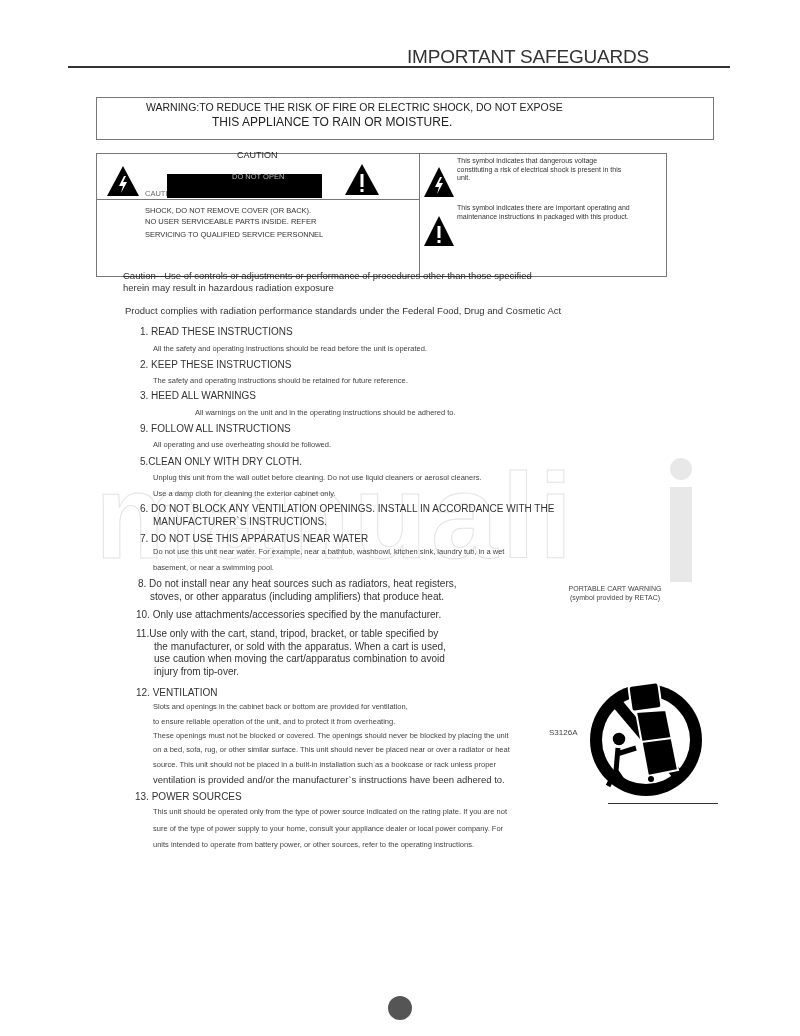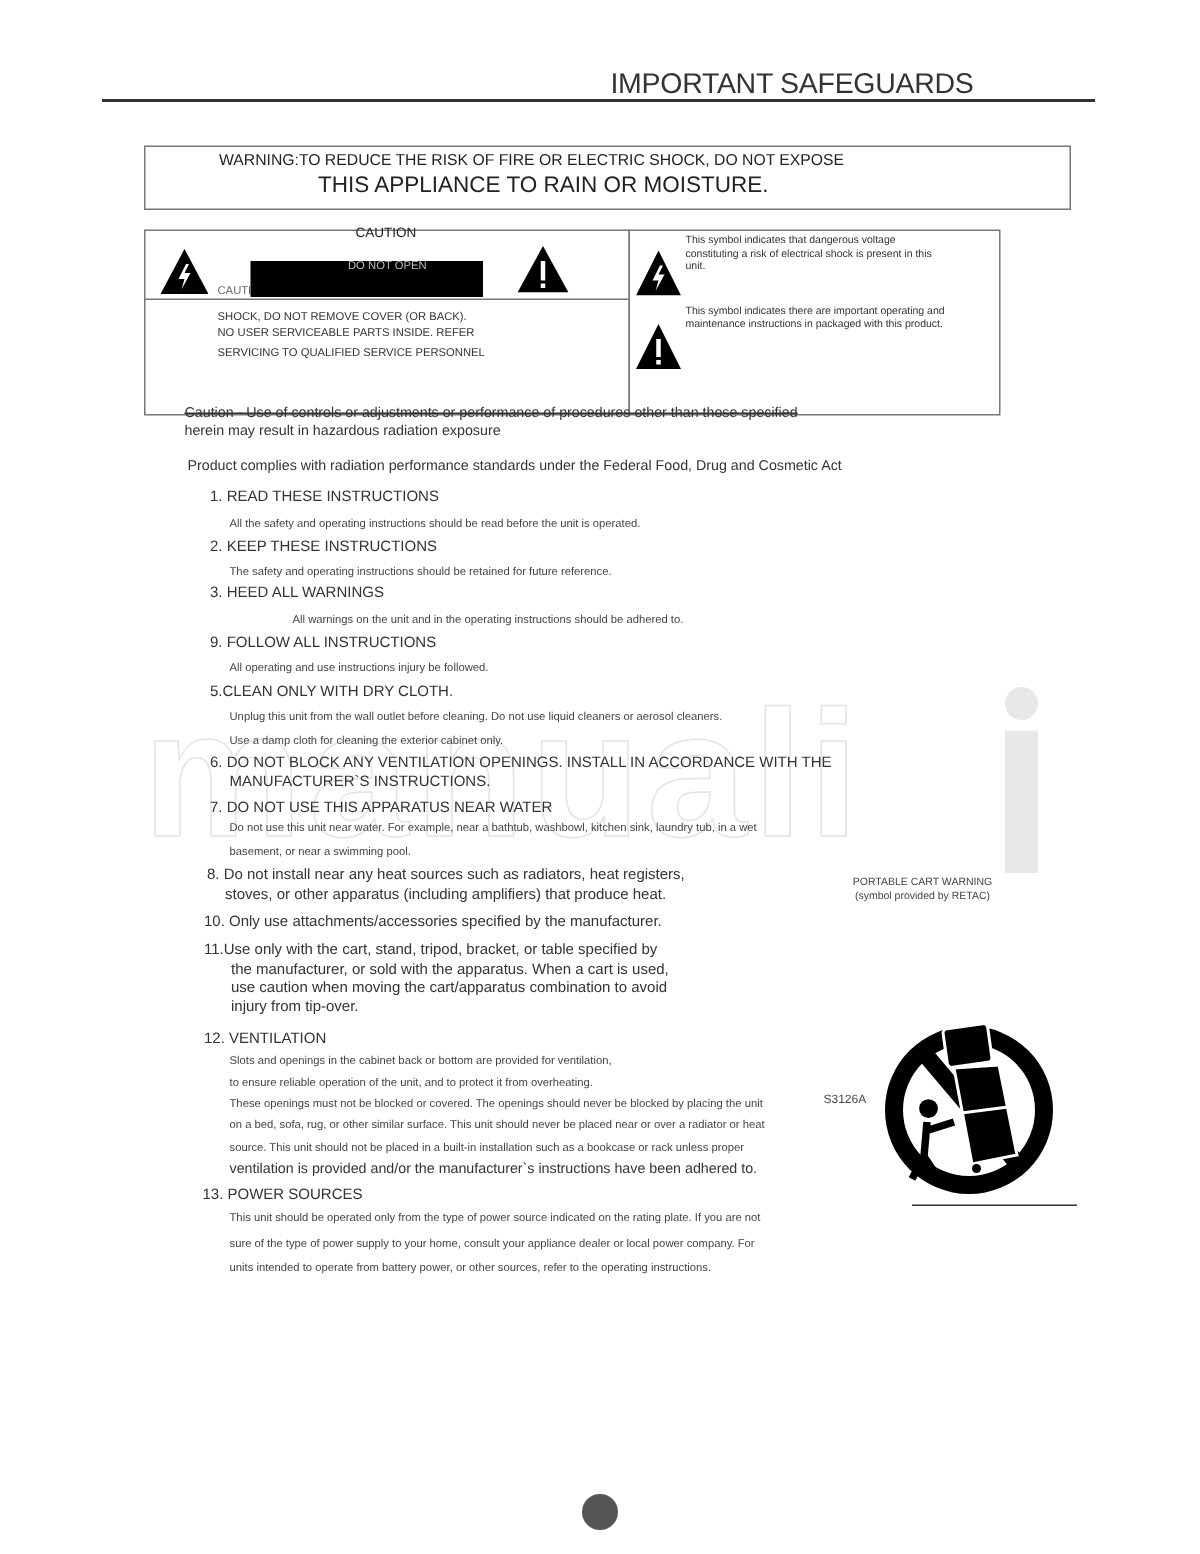--- a/index.html
+++ b/index.html
@@ -3,21 +3,21 @@
 <meta charset="utf-8">
 <style>
   * { box-sizing: border-box; margin: 0; padding: 0; }
   body { width: 800px; height: 1036px; background: #fff; position: relative; overflow: hidden;
          font-family: "Liberation Sans", sans-serif; color: #333; }
   .abs { position: absolute; white-space: nowrap; }
   .title { left: 407px; top: 46px; font-size: 19px; color: #333; letter-spacing: -0.2px; }
   .title-rule { left: 68px; top: 66px; width: 662px; height: 2px; background: #333; }
   .warn-box { left: 96px; top: 97px; width: 618px; height: 43px; border: 1px solid #777; }
   .warn-l1 { left: 146px; top: 101px; font-size: 10.5px; color: #222; }
-  .warn-l2 { left: 212px; top: 115px; font-size: 15px; color: #222; }
+  .warn-l2 { left: 212px; top: 115px; font-size: 12px; color: #222; }
   .caution-box { left: 96px; top: 153px; width: 324px; height: 124px; border: 1px solid #777; }
   .caution-divider { left: 96px; top: 199px; width: 324px; height: 1px; background: #777; }
   .caution-title { left: 237px; top: 150px; font-size: 9px; color: #222; }
   .black-band { left: 167px; top: 174px; width: 155px; height: 24px; background: #000; }
   .dno { left: 232px; top: 172px; font-size: 7.5px; color: #bbb; }
   .cl1 { left: 145px; top: 189px; font-size: 7.5px; color: #666; }
   .cl2 { left: 145px; top: 206px; font-size: 7.5px; color: #333; }
   .cl3 { left: 145px; top: 217px; font-size: 7.5px; color: #333; }
   .cl4 { left: 145px; top: 230px; font-size: 7.5px; color: #333; }
   .sym-box { left: 419px; top: 153px; width: 248px; height: 124px; border: 1px solid #777; }
@@ -98,21 +98,21 @@
 <div class="abs h" style="left:140px;top:326px;">1. READ THESE INSTRUCTIONS</div>
 <div class="abs b" style="left:153px;top:344px;">All the safety and operating instructions should be read before the unit is operated.</div>
 
 <div class="abs h" style="left:140px;top:359px;">2. KEEP THESE INSTRUCTIONS</div>
 <div class="abs b" style="left:153px;top:376px;">The safety and operating instructions should be retained for future reference.</div>
 
 <div class="abs h" style="left:140px;top:390px;">3. HEED ALL WARNINGS</div>
 <div class="abs b" style="left:153px;top:408px;margin-left:42px;">All warnings on the unit and in the operating instructions should be adhered to.</div>
 
 <div class="abs h" style="left:140px;top:423px;">9. FOLLOW ALL INSTRUCTIONS</div>
-<div class="abs b" style="left:153px;top:440px;">All operating and use instructions injury be followed.</div>
+<div class="abs b" style="left:153px;top:440px;">All operating and use overheating should be followed.</div>
 
 <div class="abs h" style="left:140px;top:456px;">5.CLEAN ONLY WITH DRY CLOTH.</div>
 <div class="abs b" style="left:153px;top:473px;">Unplug this unit from the wall outlet before cleaning. Do not use liquid cleaners or aerosol cleaners.</div>
 <div class="abs b" style="left:153px;top:489px;">Use a damp cloth for cleaning the exterior cabinet only.</div>
 
 <div class="abs h" style="left:140px;top:503px;">6.  DO NOT BLOCK ANY VENTILATION OPENINGS. INSTALL IN ACCORDANCE WITH THE</div>
 <div class="abs h" style="left:153px;top:516px;">MANUFACTURER`S INSTRUCTIONS.</div>
 
 <div class="abs h" style="left:140px;top:533px;">7. DO NOT USE THIS APPARATUS NEAR WATER</div>
 <div class="abs b" style="left:153px;top:547px;">Do not use this unit near water. For example, near a bathtub, washbowl, kitchen sink, laundry tub, in a wet</div>

